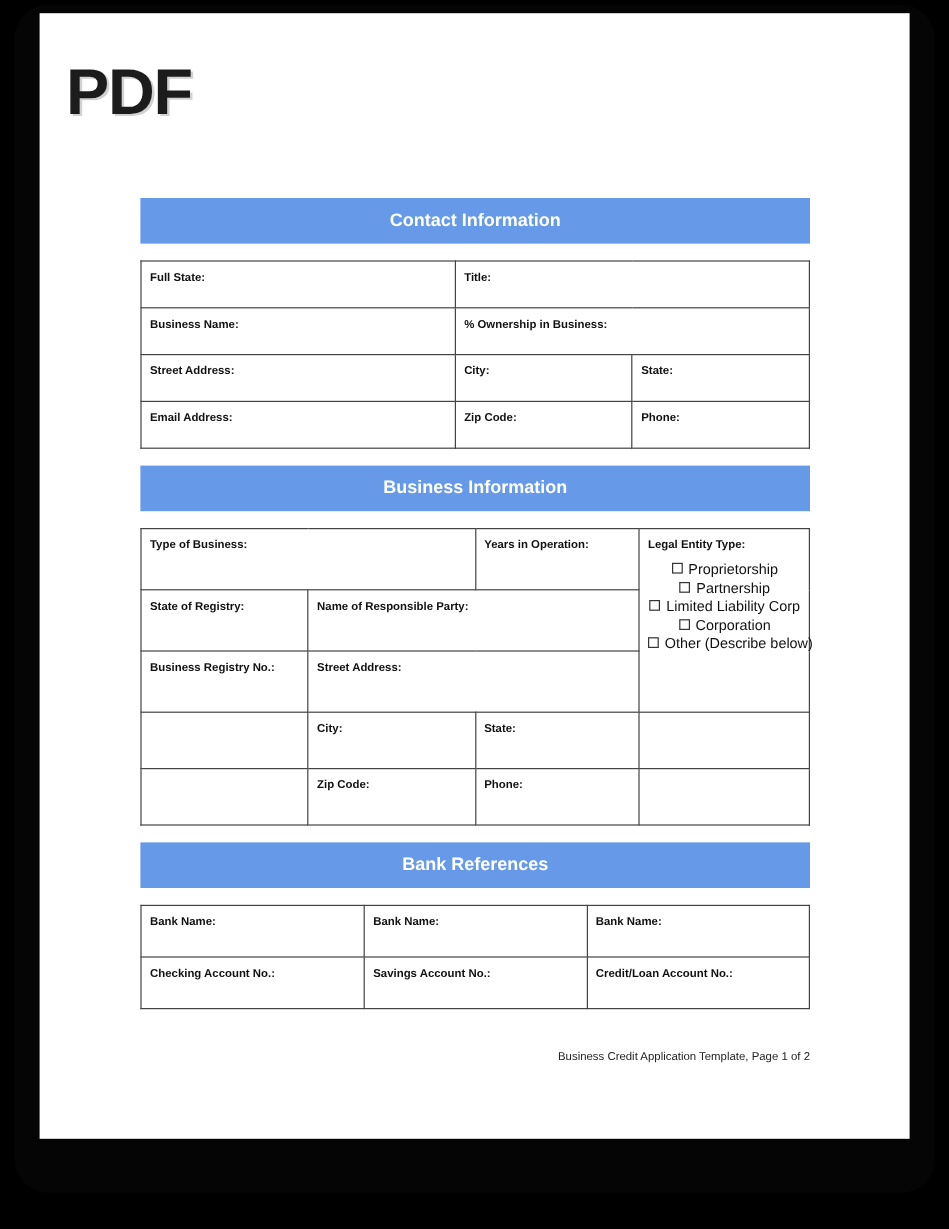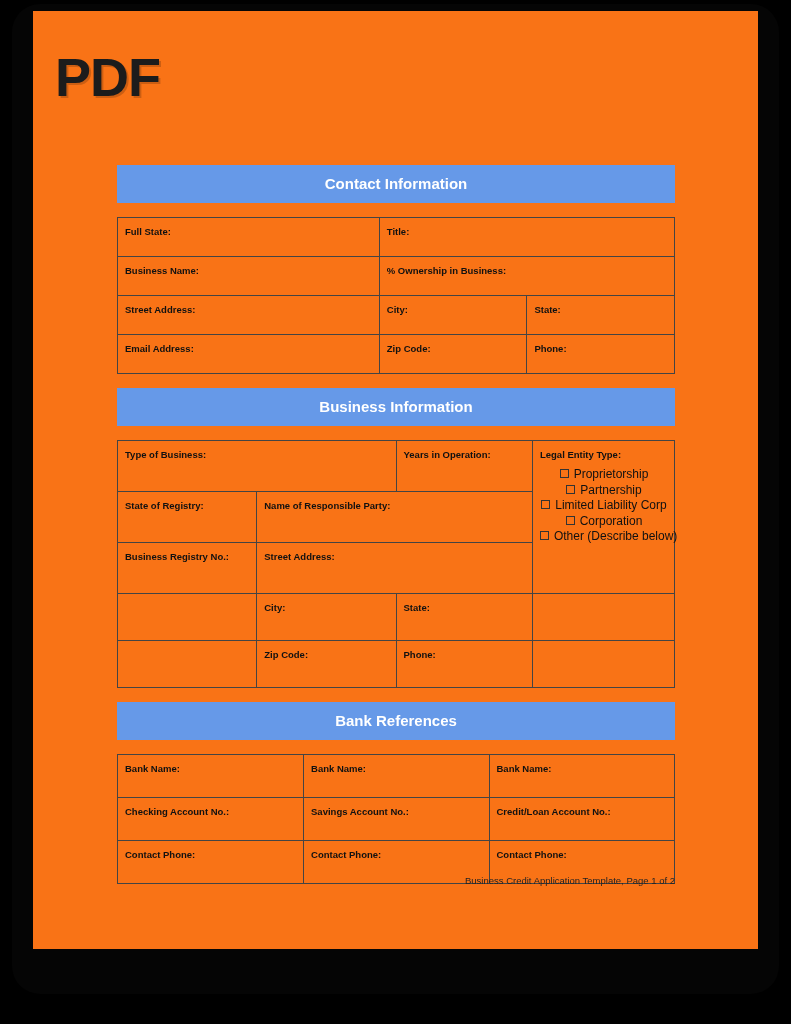--- a/index.html
+++ b/index.html
@@ -26,21 +26,21 @@
     height: 990px;
     border-radius: 28px;
     background: #050505;
   }
   .page {
     position: absolute;
     left: 33px;
     top: 11px;
     width: 725px;
     height: 938px;
-    background: #f97316;
+    background: #ffffff;
   }
   .pdf-badge {
     position: absolute;
     left: 22px;
     top: 35px;
     font-size: 54px;
     font-weight: bold;
     letter-spacing: -1px;
     color: #1c1c1c;
     font-family: "Liberation Sans", sans-serif;
@@ -225,25 +225,20 @@
           <tr>
             <td style="height:26px">Bank Name:</td>
             <td style="height:26px">Bank Name:</td>
             <td style="height:26px">Bank Name:</td>
           </tr>
           <tr>
             <td style="height:26px">Checking Account No.:</td>
             <td style="height:26px">Savings Account No.:</td>
             <td style="height:26px">Credit/Loan Account No.:</td>
           </tr>
-          <tr>
-            <td style="height:26px">Contact Phone:</td>
-            <td style="height:26px">Contact Phone:</td>
-            <td style="height:26px">Contact Phone:</td>
-          </tr>
         </tbody>
       </table>
 
     </div>
 
     <div class="footer">Business Credit Application Template, Page 1 of 2</div>
 
   </div>
 </div>
 

